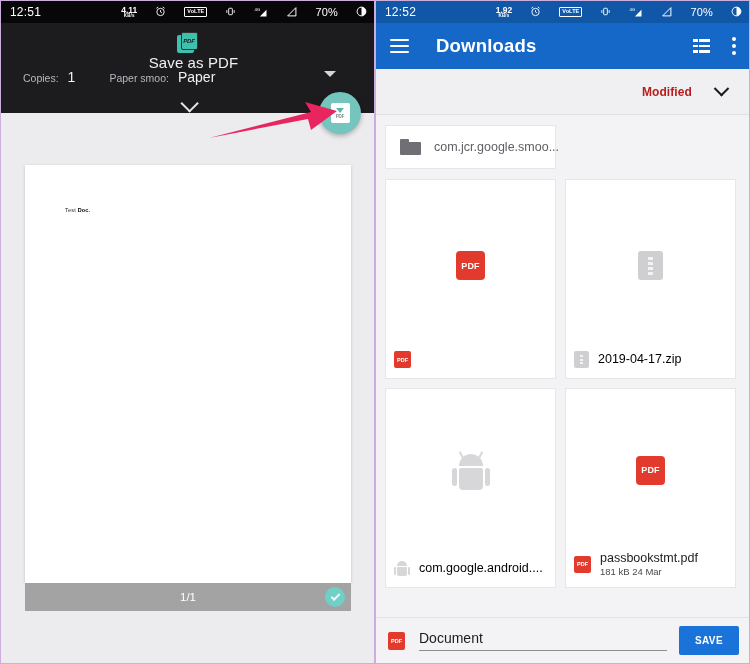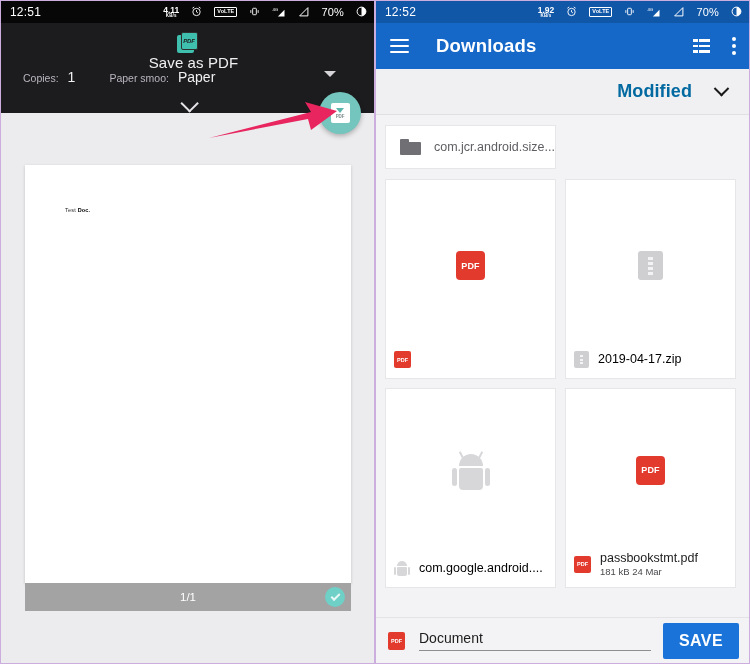--- a/index.html
+++ b/index.html
@@ -35,21 +35,21 @@
   .statusbar {
     height: 22px;
     display: flex; align-items: center;
     padding: 0 7px 0 9px;
     background: #070707;
     color: #ffffff;
     font-size: 11px;
   }
   .sb-time { font-size: 12px; letter-spacing: .2px; }
   .sb-spacer { flex: 1; }
-  .sb-icons { display: flex; align-items: center; gap: 12px; }
+  .sb-icons { display: flex; align-items: center; gap: 18px; }
   .sb-speed {
     display: flex; flex-direction: column; align-items: center;
     line-height: 1; transform: translateY(0px);
   }
   .sb-speed .num { font-size: 8.5px; font-weight: bold; }
   .sb-speed .unit { font-size: 4.5px; font-weight: bold; letter-spacing: .2px; }
   .ic { display: inline-block; vertical-align: middle; }
   .sb-volte {
     border: 1px solid #fff; border-radius: 1px;
     font-size: 5.5px; font-weight: bold;
@@ -214,21 +214,21 @@
   .kebab { width: 4px; display: flex; flex-direction: column; gap: 3px; }
   .kebab i { width: 4px; height: 4px; border-radius: 50%; background: #ffffff; display: block; }
 
   .sortbar {
     height: 46px;
     background: #f0f0f2;
     display: flex; align-items: center; justify-content: flex-end;
     padding-right: 22px;
     border-bottom: 1px solid #e0e0e2;
   }
-  .sort-label { font-size: 18px; font-weight: bold; color: #0369a1; letter-spacing: .1px; }
+  .sort-label { font-size: 12px; font-weight: bold; color: #b91c1c; letter-spacing: .1px; }
   .sort-chev {
     margin-left: 24px;
     width: 11px; height: 11px;
     border-right: 2.6px solid #1a1a1a;
     border-bottom: 2.6px solid #1a1a1a;
     transform: rotate(45deg) translate(-2px,-2px);
   }
 
   .browser {
     position: absolute; top: 114px; left: 0; right: 0; bottom: 46px;
@@ -360,21 +360,21 @@
   .savebar .mini-pdf { width: 18px; height: 18px; font-size: 5.5px; }
   .filename-field {
     flex: 1;
     margin: 0 12px 0 14px;
     border-bottom: 1.3px solid #8d8d92;
     padding-bottom: 4px;
     font-size: 14px; color: #1c1c1c;
   }
   .save-btn {
     background: #1a73d9; color: #ffffff;
-    font-size: 16px; font-weight: bold; letter-spacing: .4px;
+    font-size: 10px; font-weight: bold; letter-spacing: .4px;
     padding: 9px 16px; border-radius: 2px;
     border: none;
   }
 
   
   .arrow { position: absolute; pointer-events: none; z-index: 20; }
   .arrow-left { left: 206px; top: 97px; }
 </style>
 </head>
 <body>
@@ -543,21 +543,21 @@
       <span class="sort-label">Modified</span>
       <span class="sort-chev"></span>
     </div>
 
     <div class="browser">
       <div class="folder-card">
         <span class="folder-icon">
             <i class="tab"></i>
             <i class="body"></i>
           </span>
-        <span class="folder-name">com.jcr.android.size...</span>
+        <span class="folder-name">com.jcr.google.smoo...</span>
       </div>
 
       <div class="grid">
 
         <div class="file-card">
           <div class="thumb">
             <span class="pdf-tile">PDF</span>
           </div>
           <div class="card-foot">
             <span class="mini-pdf">PDF</span>

